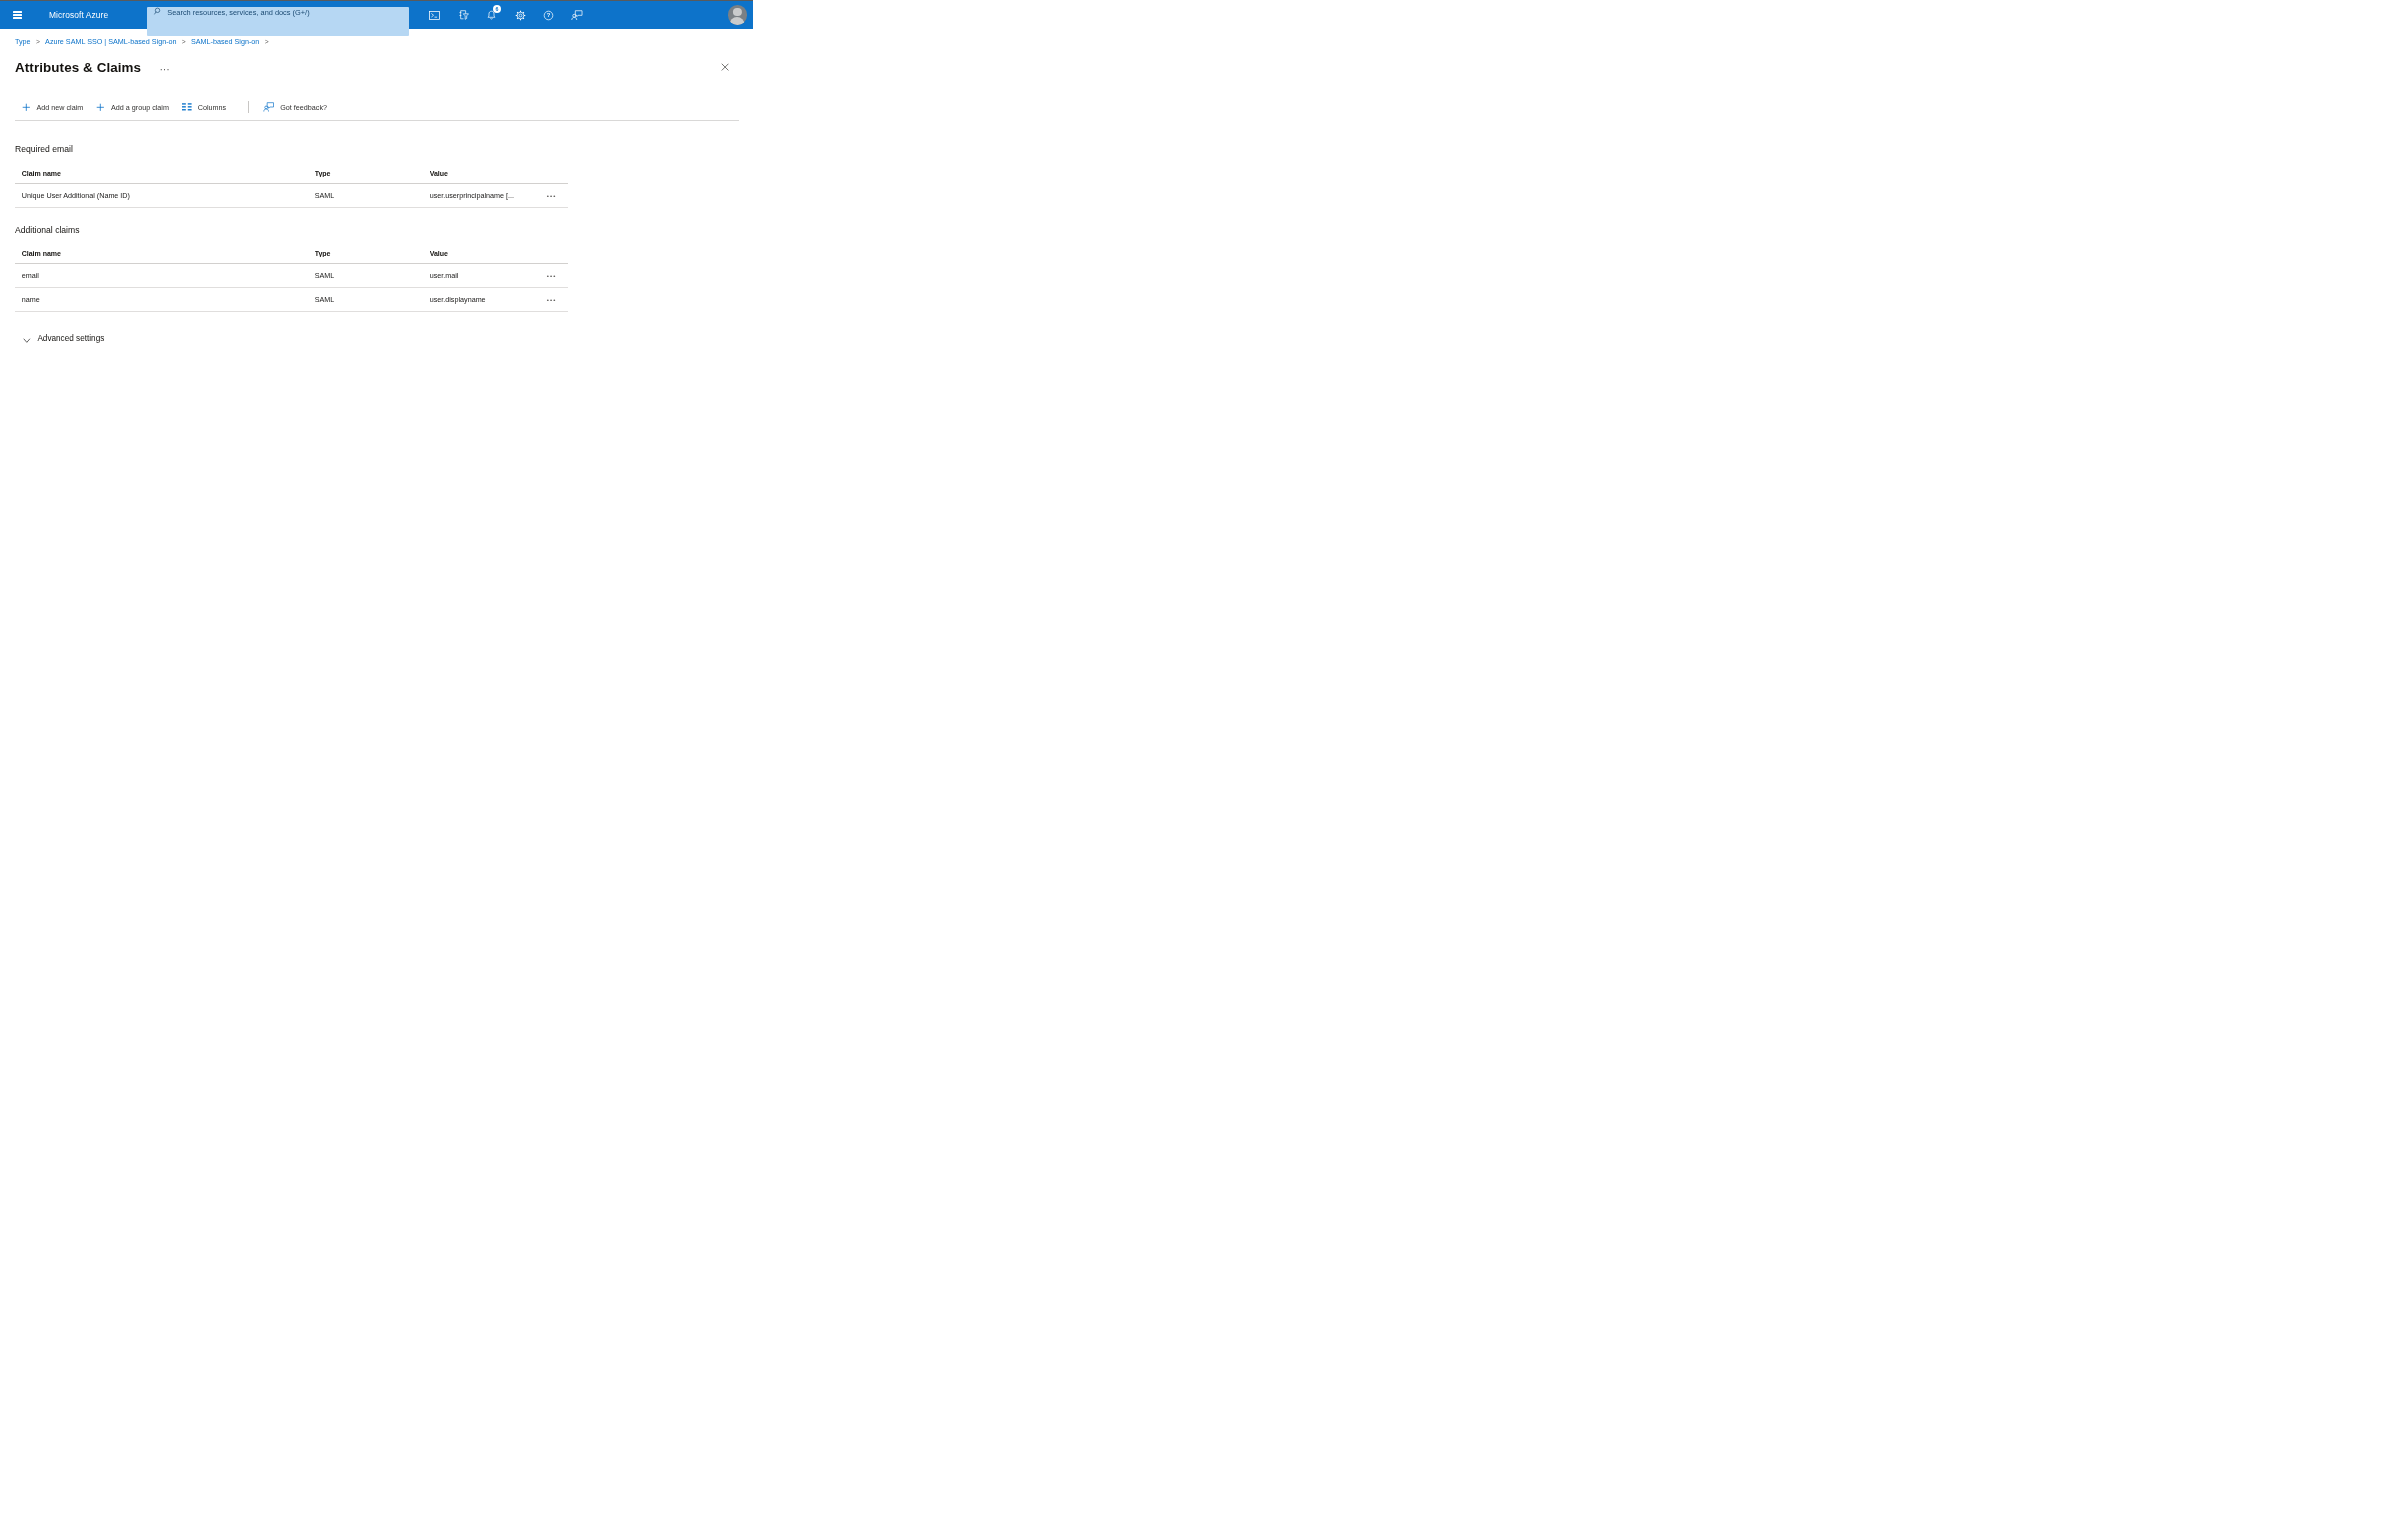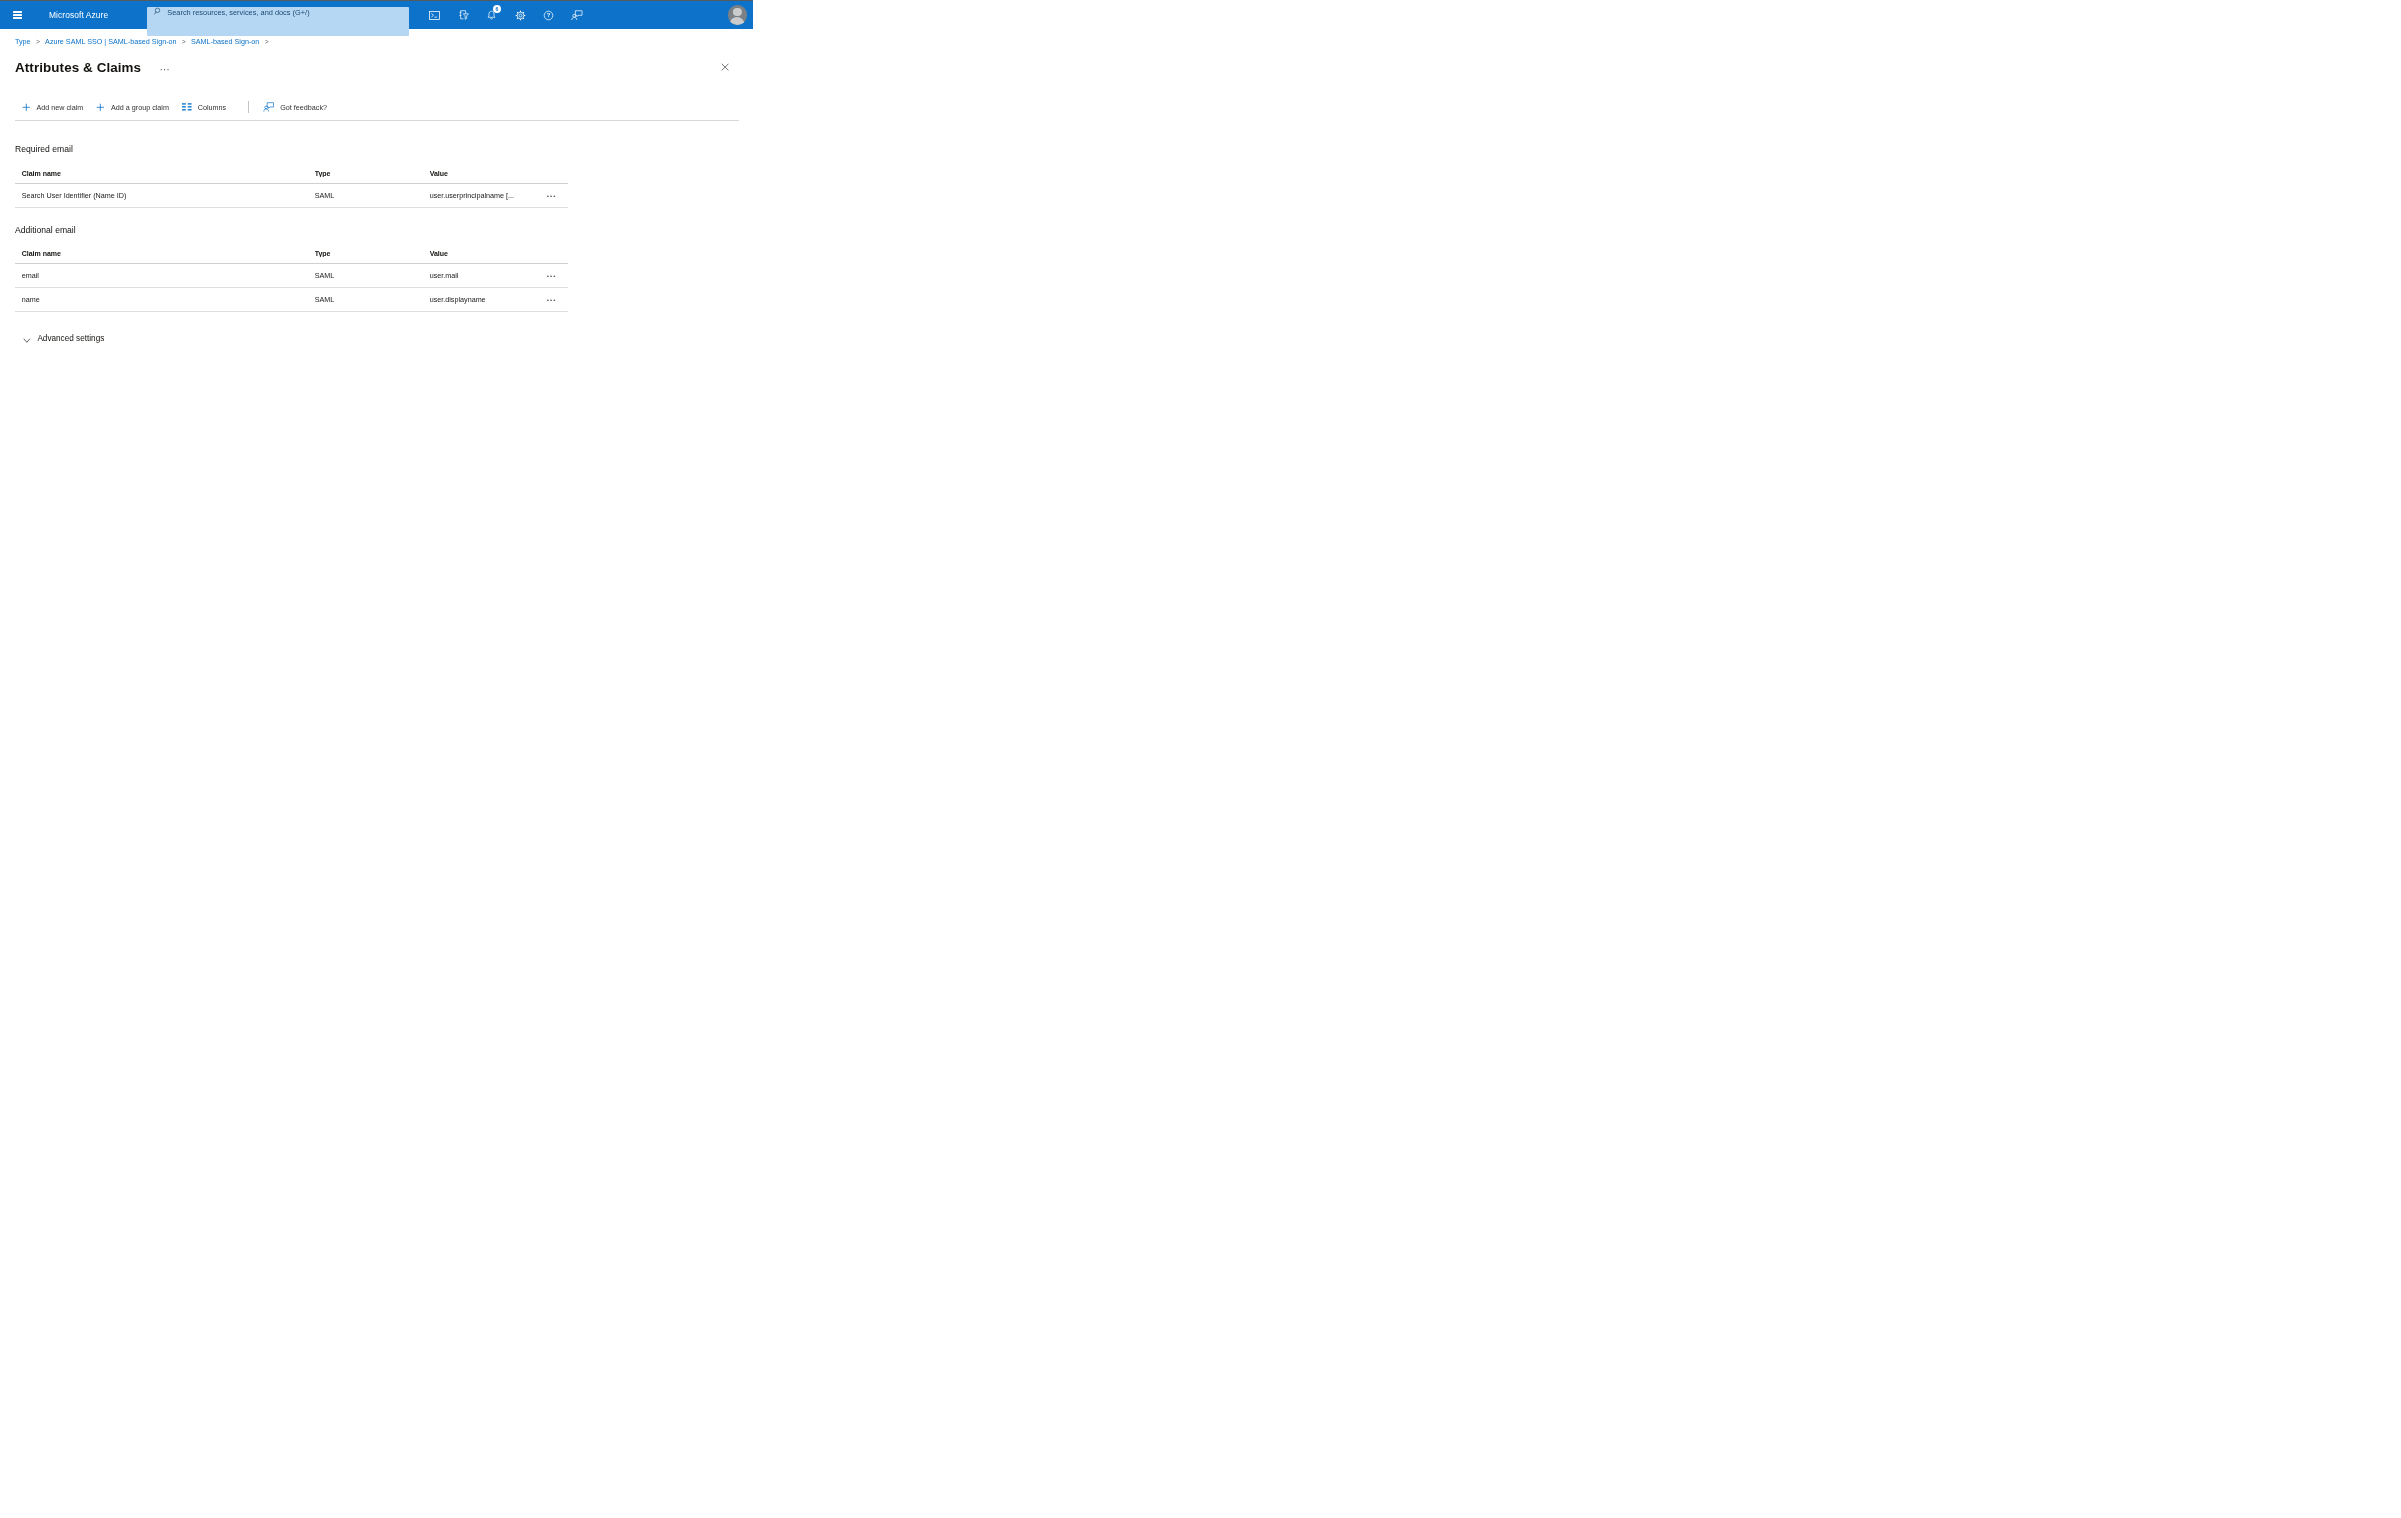--- a/index.html
+++ b/index.html
@@ -228,28 +228,28 @@
 
   <div class="section-heading">Required email</div>
   <div class="claims-table">
     <div class="trow head">
       <div class="cell">Claim name</div>
       <div class="cell">Type</div>
       <div class="cell">Value</div>
       <div class="cell"></div>
     </div>
     <div class="trow body">
-      <div class="cell">Search User Identifier (Name ID)</div>
+      <div class="cell">Unique User Additional (Name ID)</div>
       <div class="cell">SAML</div>
       <div class="cell">user.userprincipalname [...</div>
       <div class="row-menu">•••</div>
     </div>
   </div>
 
-  <div class="section-heading additional">Additional email</div>
+  <div class="section-heading additional">Additional claims</div>
   <div class="claims-table" style="margin-top:6.7px;">
     <div class="trow head">
       <div class="cell">Claim name</div>
       <div class="cell">Type</div>
       <div class="cell">Value</div>
       <div class="cell"></div>
     </div>
     <div class="trow body">
       <div class="cell">email</div>
       <div class="cell">SAML</div>

